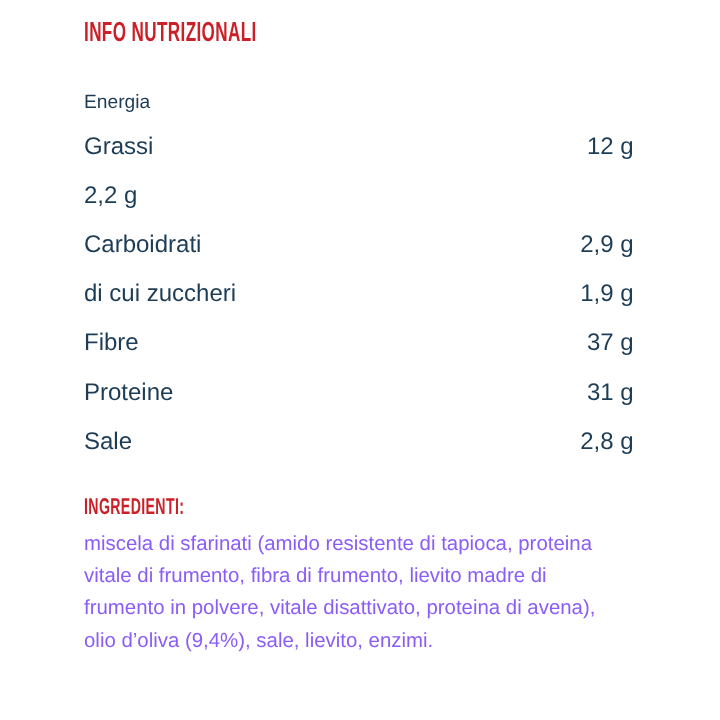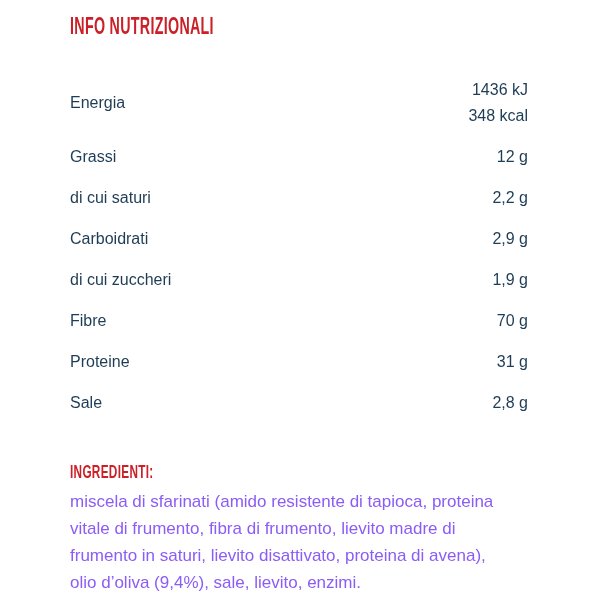--- a/index.html
+++ b/index.html
@@ -46,24 +46,24 @@
     text-align: right;
     line-height: 26px;
   }
   
   .nutri-rows { margin-top: 7px; }
   .nutri-row {
     height: 41px;
     display: flex;
     justify-content: space-between;
     align-items: center;
-    font-size: 16px;
+    font-size: 20px;
   }
   
-  .ingredients { margin-top: 39px; }
+  .ingredients { margin-top: 24px; }
   .ingredients-title {
     font-size: 19px;
     line-height: 20px;
   }
   .ingredients-text {
     margin-top: 6px;
     font-size: 17px;
     line-height: 27px;
     color: #8b5cf6;
   }
@@ -73,62 +73,57 @@
 <body>
 
 <div class="sheet">
 
   <div class="red-heading nutrition-title">
     <span class="condensed">INFO NUTRIZIONALI</span>
   </div>
 
   <div class="energy-row">
     <span>Energia</span>
-    <span class="energy-values">
-      <span style="display:block">1436 kJ</span>
-      <span style="display:block">348 kcal</span>
-    </span>
   </div>
 
   <div class="nutri-rows">
     <div class="nutri-row">
       <span>Grassi</span>
       <span>12 g</span>
     </div>
     <div class="nutri-row">
-      <span>di cui saturi</span>
       <span>2,2 g</span>
     </div>
     <div class="nutri-row">
       <span>Carboidrati</span>
       <span>2,9 g</span>
     </div>
     <div class="nutri-row">
       <span>di cui zuccheri</span>
       <span>1,9 g</span>
     </div>
     <div class="nutri-row">
       <span>Fibre</span>
-      <span>70 g</span>
+      <span>37 g</span>
     </div>
     <div class="nutri-row">
       <span>Proteine</span>
       <span>31 g</span>
     </div>
     <div class="nutri-row">
       <span>Sale</span>
       <span>2,8 g</span>
     </div>
   </div>
 
   <div class="ingredients">
     <div class="red-heading ingredients-title">
       <span class="condensed">INGREDIENTI:</span>
     </div>
     <div class="ingredients-text">
       <div class="line">miscela di sfarinati (amido resistente di tapioca, proteina</div>
       <div class="line">vitale di frumento, fibra di frumento, lievito madre di</div>
-      <div class="line">frumento in saturi, lievito disattivato, proteina di avena),</div>
+      <div class="line">frumento in polvere, vitale disattivato, proteina di avena),</div>
       <div class="line">olio d’oliva (9,4%), sale, lievito, enzimi.</div>
     </div>
   </div>
 
 </div>
 
 </body></html>

